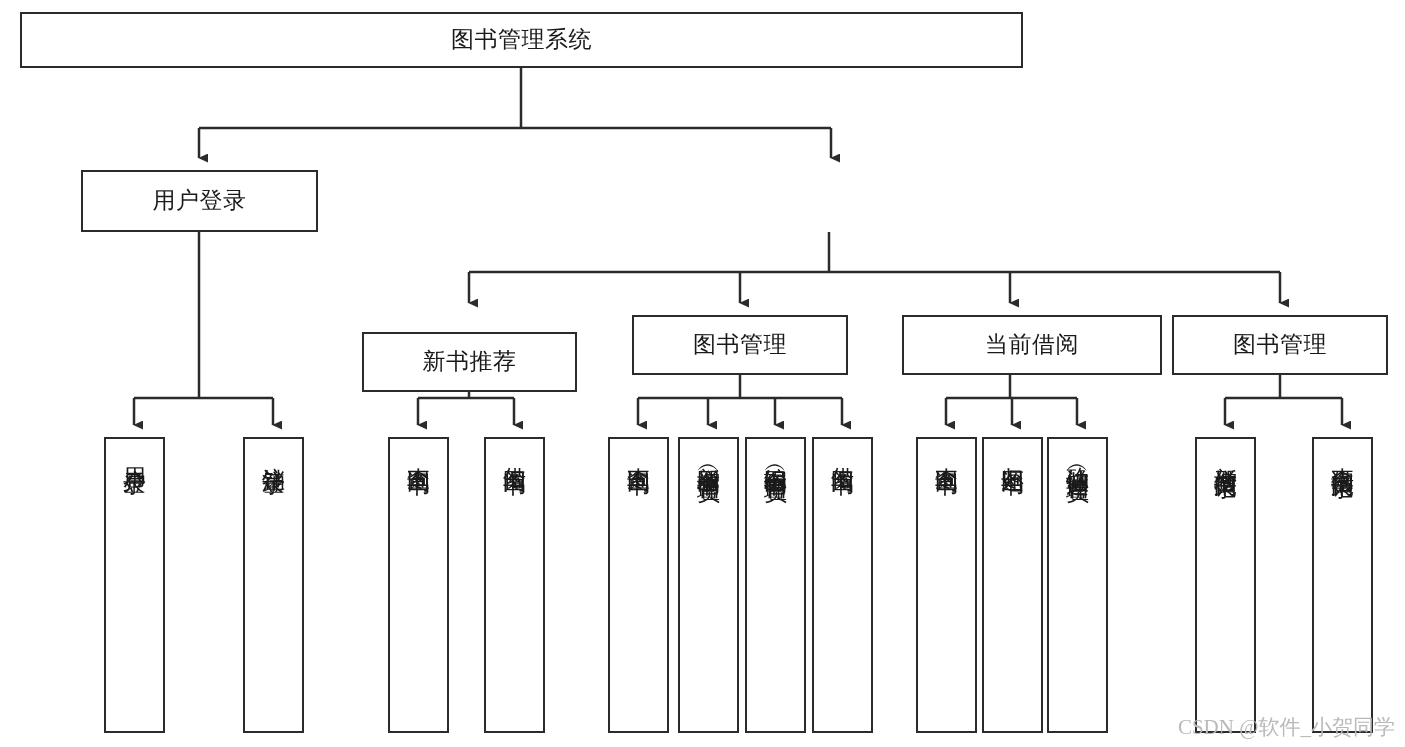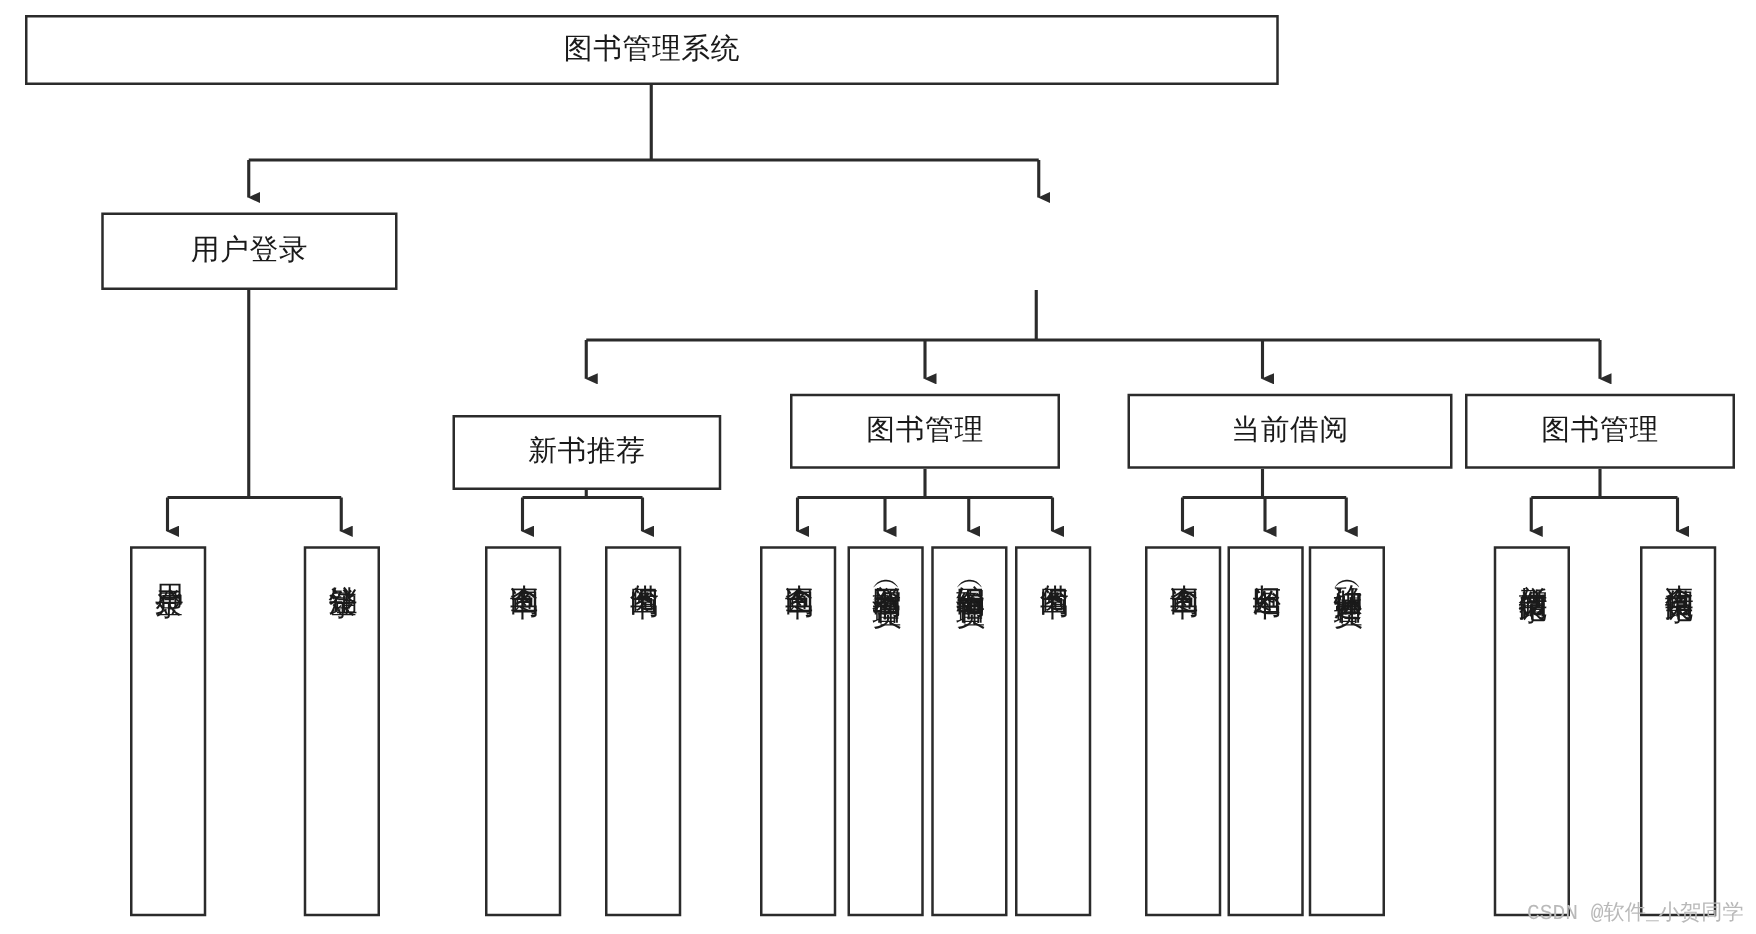--- a/index.html
+++ b/index.html
@@ -57,24 +57,24 @@
     text-orientation: upright;
     font-size: 23px;
     line-height: 1.0;
     letter-spacing: 2px;
     white-space: nowrap;
   }
   #watermark {
     position: absolute;
     right: 10px;
     bottom: 6px;
-    font-size: 17px;
+    font-size: 21px;
     color: #b9b9b9;
     white-space: nowrap;
-    font-family: Liberation Mono, monospace;
+    font-family: Liberation Serif, serif;
   }
 </style>
 </head>
 <body>
 
 <div id="diagram-root">
 
   <svg id="wires" viewBox="0 0 1405 747" xmlns="http://www.w3.org/2000/svg">
     <defs>
       <marker id="arrowhead" markerWidth="9" markerHeight="10" refX="4.5" refY="9.2" orient="auto" markerUnits="userSpaceOnUse">

